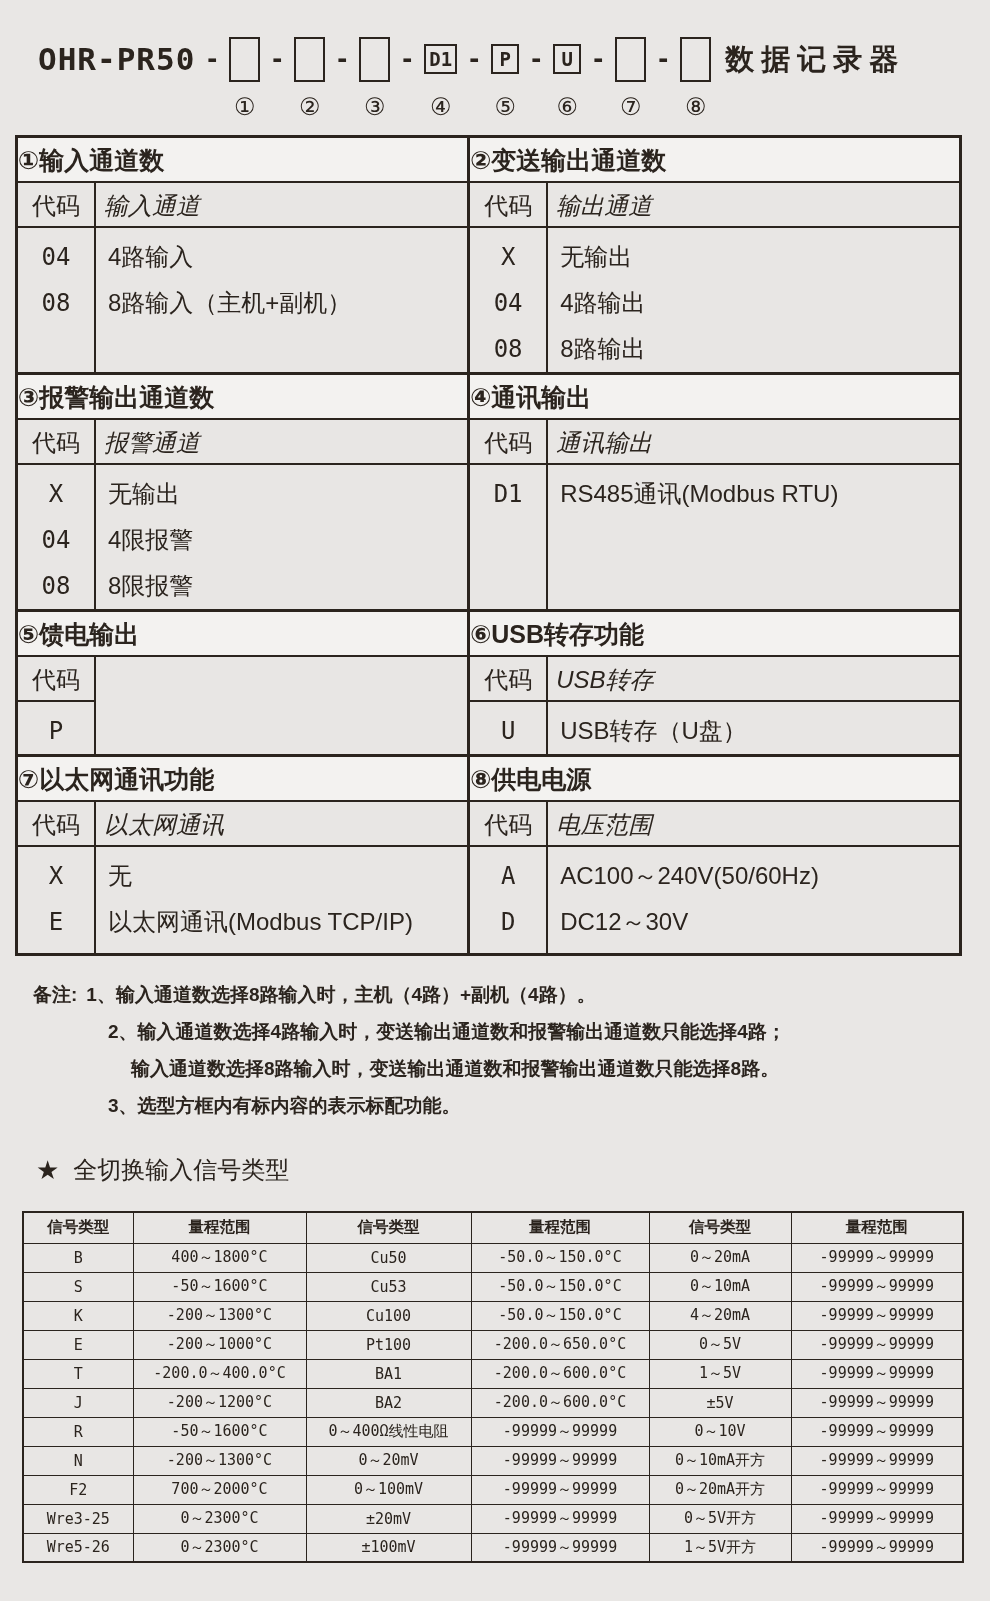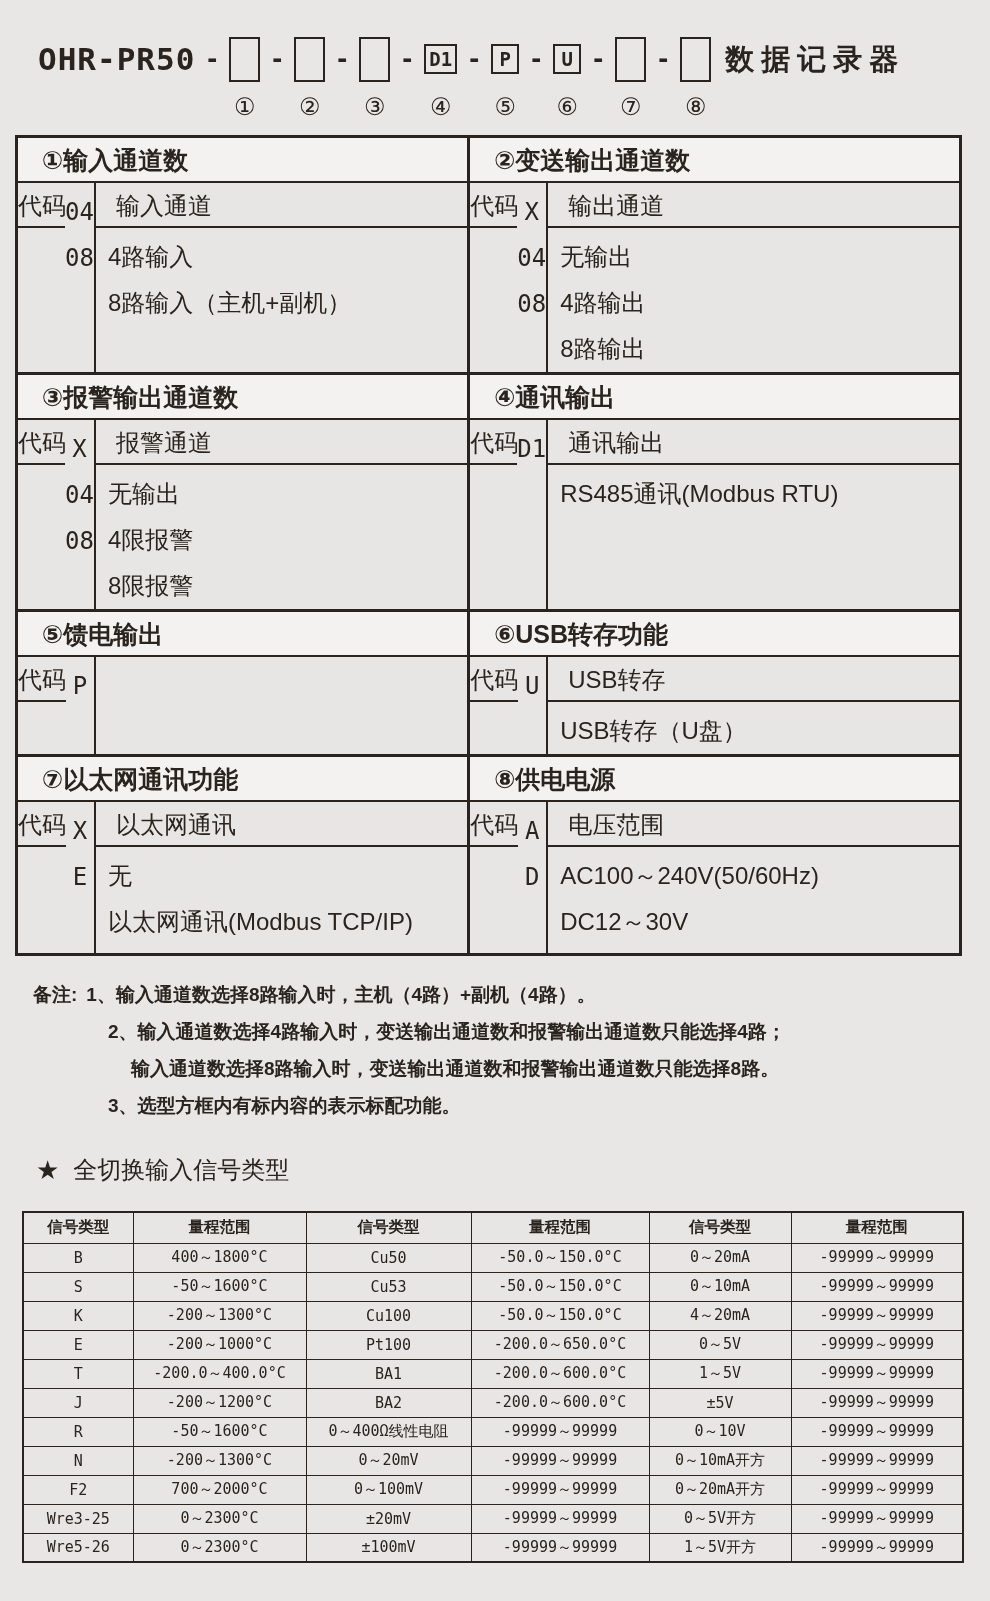--- a/index.html
+++ b/index.html
@@ -57,34 +57,34 @@
     gap:var(--thick);
     background:var(--ink);
     border:var(--thick) solid var(--ink);
   }
   .section{background:var(--body-bg);display:flex;flex-direction:column;}
   .sec-title{
     height:45px;line-height:45px;
     background:var(--title-bg);
     border-bottom:var(--thin) solid var(--ink);
     font-size:25px;font-weight:700;
-    padding-left:24px;white-space:nowrap;overflow:hidden;
+    padding-left:0;white-space:nowrap;overflow:hidden;
   }
   .sec-inner{display:flex;flex:1;}
   .col-code{
     width:78px;border-right:var(--thin) solid var(--ink);
-    display:flex;text-align:center;
+    display:flex;flex-direction:column;text-align:center;
   }
   .col-desc{flex:1;display:flex;flex-direction:column;}
   .hcell{
     height:45px;line-height:45px;
     border-bottom:var(--thin) solid var(--ink);
     font-size:24px;font-weight:500;white-space:nowrap;overflow:hidden;
   }
-  .col-desc .hcell{padding-left:20px;}
+  .col-desc .hcell{padding-left:8px;font-style:italic;}
   .bcell{flex:1;padding-top:6px;}
   .line{
     height:46px;line-height:46px;font-size:24px;font-weight:500;
     white-space:nowrap;overflow:hidden;
   }
   .col-code .line{font-family:"DejaVu Sans Mono","Liberation Sans",sans-serif;font-weight:500;}
   .col-desc .line{padding-left:12px;}
   .p1 .bcell{min-height:135px;}
   .p2 .bcell{min-height:144px;}
   .p3 .bcell{min-height:46px;}

